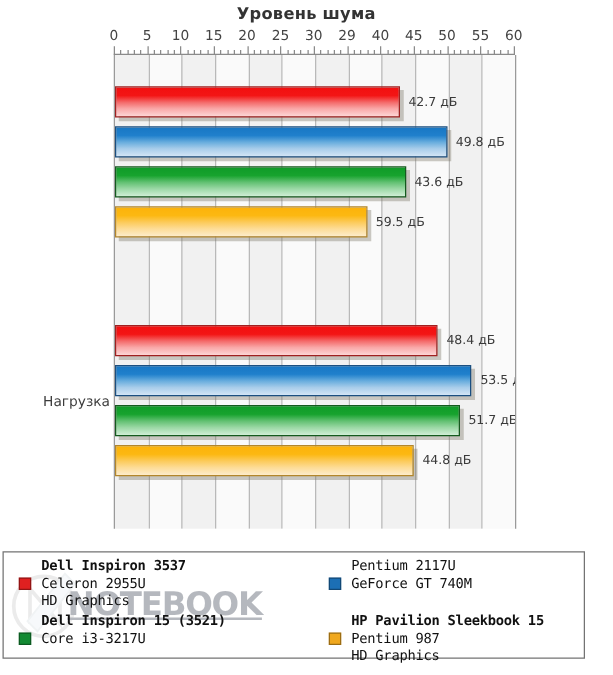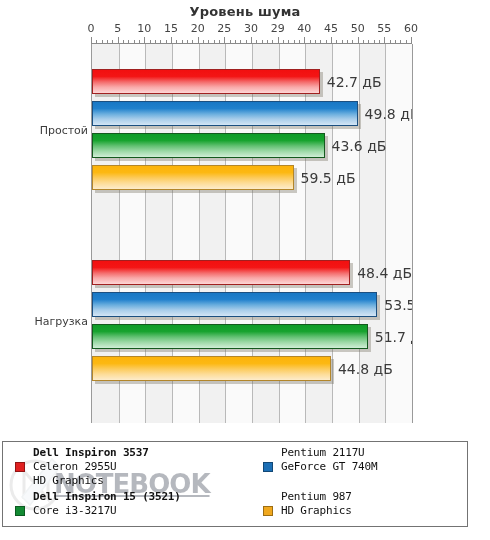--- a/index.html
+++ b/index.html
@@ -128,21 +128,21 @@
   .bar-shadow {
     position: absolute;
     left: 0;
     height: 25px;
     background: rgba(120,115,100,0.38);
   }
 
   
   .value-label {
     position: absolute;
-    font-size: 14px;
+    font-size: 10px;
     color: #3a3a3a;
     white-space: nowrap;
     transform: translateY(-50%);
   }
 
   
   .category-label {
     position: absolute;
     right: 0;
     width: 85px;
@@ -357,21 +357,20 @@
     <div class="value-label" style="left: 292.333px; top: 260.5px;">53.5 дБ</div>
     <div class="bar-shadow" style="top: 283px; left: 3px; width: 275.733px;"></div>
     <div class="bar series-green" style="top: 280px; width: 275.733px;"></div>
     <div class="value-label" style="left: 282.733px; top: 292.5px;">51.7 дБ</div>
     <div class="bar-shadow" style="top: 315px; left: 3px; width: 238.933px;"></div>
     <div class="bar series-orange" style="top: 312px; width: 238.933px;"></div>
     <div class="value-label" style="left: 245.933px; top: 324.5px;">44.8 дБ</div>
   </div>
 
 <div id="y-axis-labels">
-    <div class="category-label" style="top: 85.5px;">Простой</div>
     <div class="category-label" style="top: 276.5px;">Нагрузка</div>
   </div>
 
 <div id="watermark">
   <svg width="60" height="62" viewBox="0 0 60 62">
     <circle cx="27" cy="30" r="24" fill="none" stroke="#bfbfbf" stroke-width="3"></circle>
     <path d="M16 44 L16 16 L40 44 L40 16" fill="none" stroke="#bfbfbf" stroke-width="3"></path>
     <path d="M44 4 L52 12 L22 50 L14 42 Z" fill="#e8eef3" stroke="#cfd8de" stroke-width="1.5"></path>
   </svg>
   <div id="watermark-text">NOTEBOOK</div>
@@ -396,17 +395,18 @@
     <div class="legend-entry" style="left: 0px; top: 48px;">
       <div class="legend-swatch" style="background: rgb(19, 138, 51);"></div>
       <div class="legend-text">
         <div class="legend-model">Dell Inspiron 15 (3521)</div>
         <div class="legend-cpu">Core i3-3217U</div>
       </div>
     </div>
     <div class="legend-entry" style="left: 248px; top: 48px;">
       <div class="legend-swatch" style="background: rgb(240, 168, 30);"></div>
       <div class="legend-text">
+        <div class="legend-model">HP Pavilion Sleekbook 15</div>
         <div class="legend-cpu">Pentium 987</div>
         <div class="legend-gpu">HD Graphics</div>
       </div>
     </div>
   </div>
 
 </body></html>

